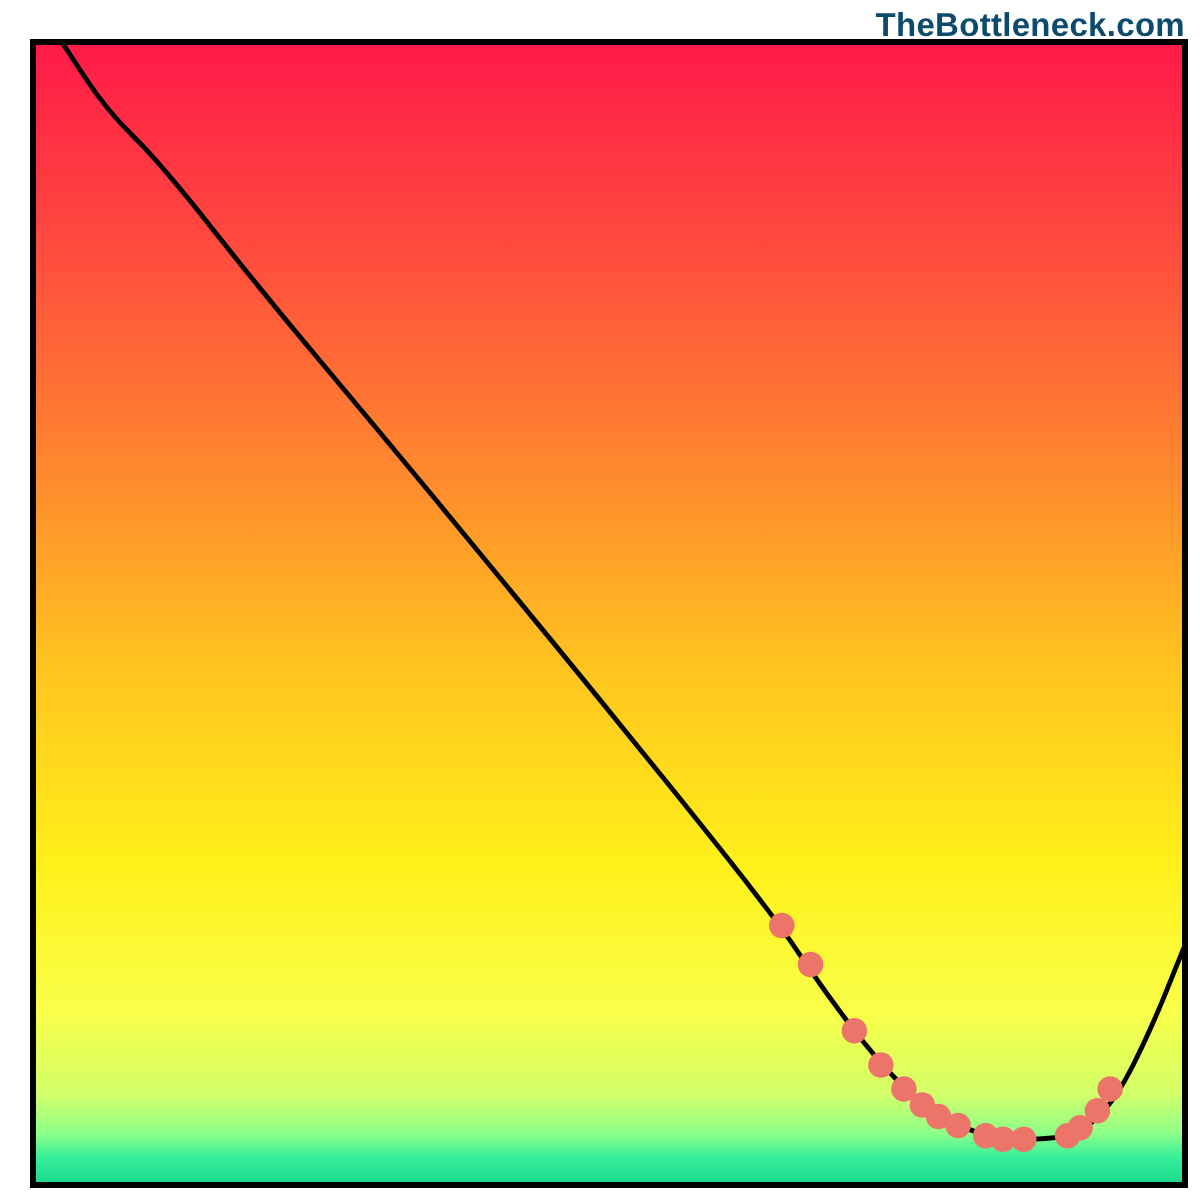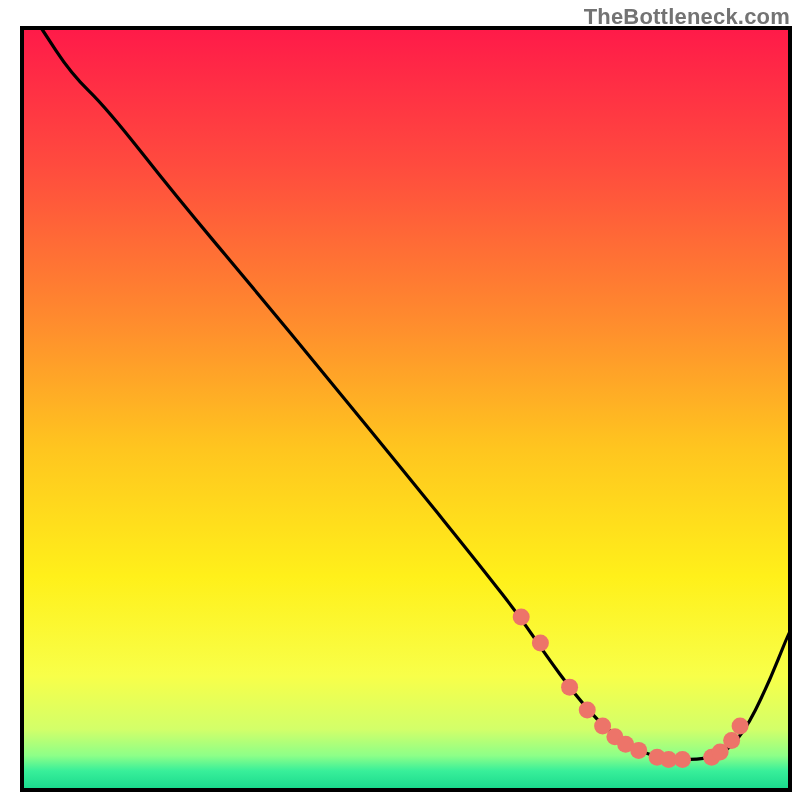--- a/index.html
+++ b/index.html
@@ -16,21 +16,21 @@
     width: 800px;
     height: 800px;
     box-sizing: border-box;
   }
   .watermark {
     position: absolute;
     top: 4px;
     right: 10px;
     font-size: 22px;
     font-weight: 600;
-    color: #737373;
+    color: #0c4a6e;
     letter-spacing: 0.2px;
   }
   svg {
     display: block;
   }
 </style>
 </head>
 <body>
 
 <div class="frame">

